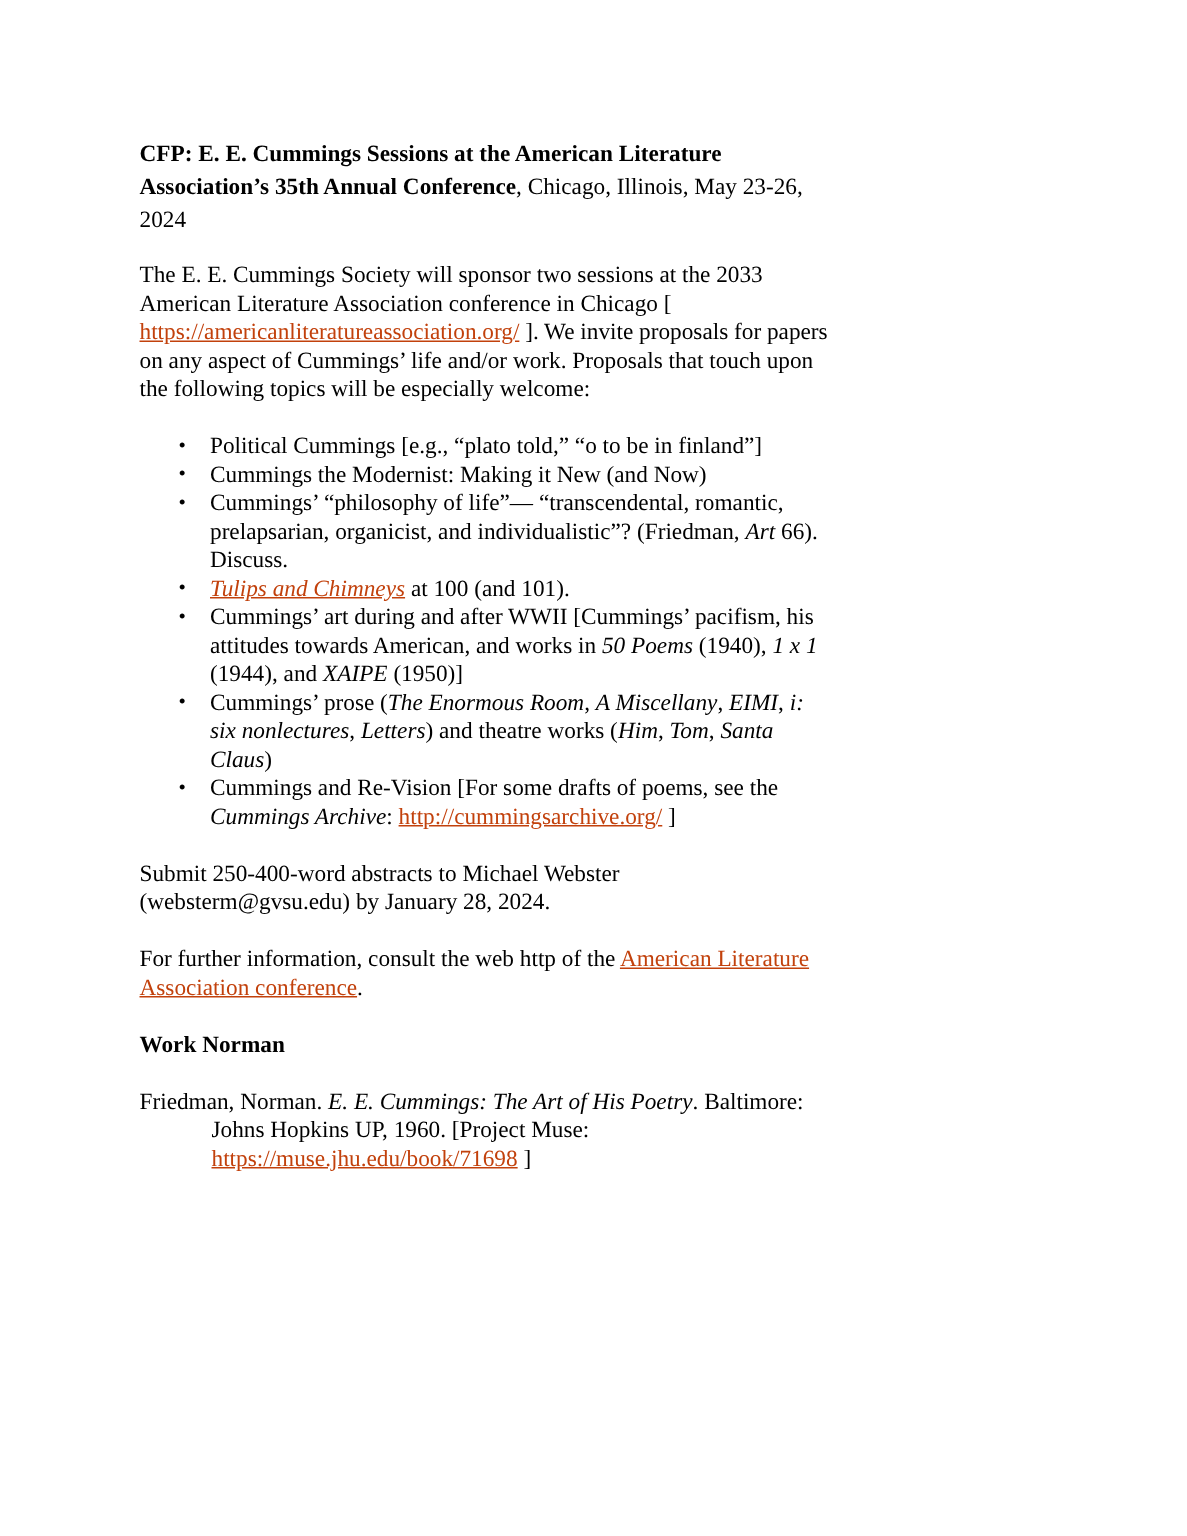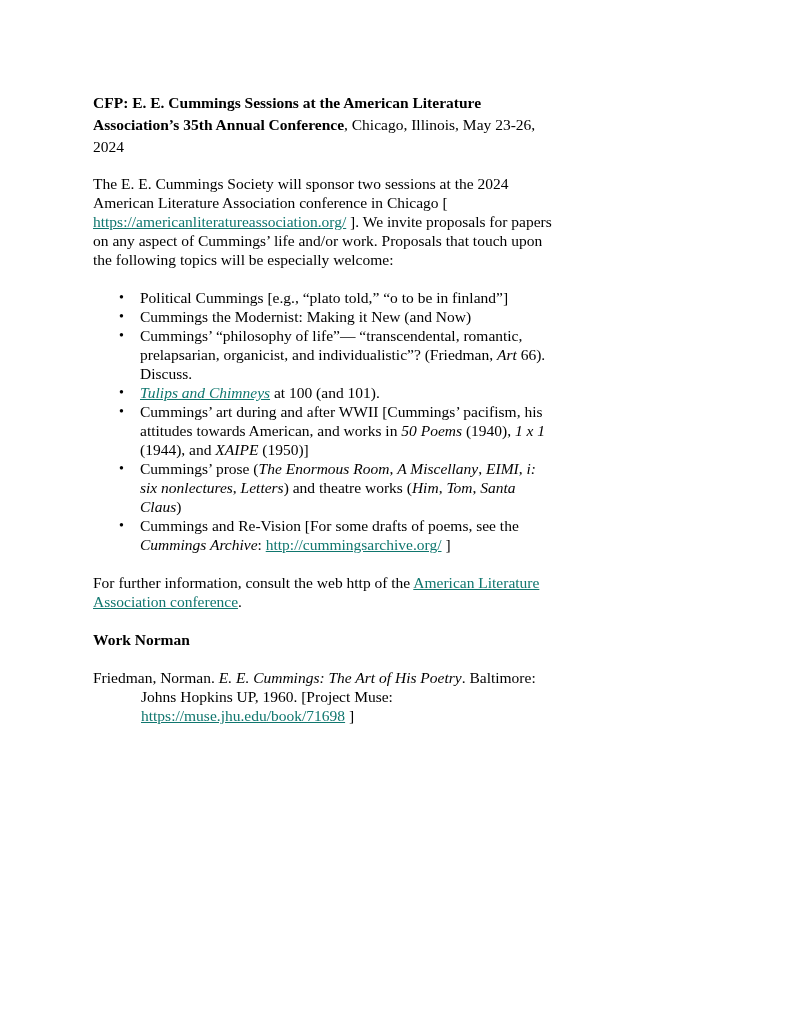--- a/index.html
+++ b/index.html
@@ -18,21 +18,21 @@
     font-size: 15.5px;
     line-height: 19px;
     color: #000000;
     overflow: hidden;
   }
   p { margin: 0 0 19px 0; }
   .title { margin-bottom: 16px; line-height: 22px; }
   .b { font-weight: bold; }
   .i { font-style: italic; }
   a.link {
-    color: #0f766e;
+    color: #c2410c;
     text-decoration: underline;
     cursor: pointer;
   }
   ul.topics {
     margin: 0 0 19px 0;
     padding: 0;
     list-style: none;
   }
   ul.topics li {
     position: relative;
@@ -52,32 +52,33 @@
     margin-bottom: 4px;
   }
 </style>
 </head>
 <body>
 
 <div class="page">
 
   <p class="title"><span class="b">CFP: E. E. Cummings Sessions at the American Literature Association’s 35th Annual Conference</span><span>, Chicago, Illinois, May 23-26, 2024</span></p>
 
-  <p><span>The E. E. Cummings Society will sponsor two sessions at the 2024 American Literature Association conference in Chicago [ </span><a class="link" href="#">https://americanliteratureassociation.org/</a><span> ]. We invite proposals for papers on any aspect of Cummings’ life and/or work. Proposals that touch upon the following topics will be especially welcome:</span></p>
+  <p><span>The E. E. Cummings Society will sponsor two sessions at the 2033 American Literature Association conference in Chicago [ </span><a class="link" href="#">https://americanliteratureassociation.org/</a><span> ]. We invite proposals for papers on any aspect of Cummings’ life and/or work. Proposals that touch upon the following topics will be especially welcome:</span></p>
 
   <ul class="topics">
       <li><span class="bullet">•</span><span>Political Cummings [e.g., “plato told,” “o to be in finland”]</span></li>
       <li><span class="bullet">•</span><span>Cummings the Modernist: Making it New (and Now)</span></li>
       <li><span class="bullet">•</span><span>Cummings’ “philosophy of life”— “transcendental, romantic, prelapsarian, organicist, and individualistic”? (Friedman, </span><span class="i">Art</span><span> 66). Discuss.</span></li>
       <li><span class="bullet">•</span><a class="i link" href="#">Tulips and Chimneys</a><span> at 100 (and 101).</span></li>
       <li><span class="bullet">•</span><span>Cummings’ art during and after WWII [Cummings’ pacifism, his attitudes towards American, and works in </span><span class="i">50 Poems</span><span> (1940), </span><span class="i">1 x 1</span><span> (1944), and </span><span class="i">XAIPE</span><span> (1950)]</span></li>
       <li><span class="bullet">•</span><span>Cummings’ prose (</span><span class="i">The Enormous Room</span><span>, </span><span class="i">A Miscellany</span><span>, </span><span class="i">EIMI</span><span>, </span><span class="i">i: six nonlectures</span><span>, </span><span class="i">Letters</span><span>) and theatre works (</span><span class="i">Him</span><span>, </span><span class="i">Tom</span><span>, </span><span class="i">Santa Claus</span><span>)</span></li>
       <li><span class="bullet">•</span><span>Cummings and Re-Vision [For some drafts of poems, see the </span><span class="i">Cummings Archive</span><span>: </span><a class="link" href="#">http://cummingsarchive.org/</a><span> ]</span></li>
     </ul>
 
+  <p><span>Submit 250-400-word abstracts to Michael Webster (websterm@gvsu.edu) by January 28, 2024.</span></p>
 
   <p><span>For further information, consult the web http of the </span><a class="link" href="#">American Literature Association conference</a><span>.</span></p>
 
   <p class="heading">Work Norman</p>
 
   <p class="citation"><span>Friedman, Norman. </span><span class="i">E. E. Cummings: The Art of His Poetry</span><span>. Baltimore: Johns Hopkins UP, 1960. [Project Muse: </span><a class="link" href="#">https://muse.jhu.edu/book/71698</a><span> ]</span></p>
 
 </div>
 
 </body></html>

